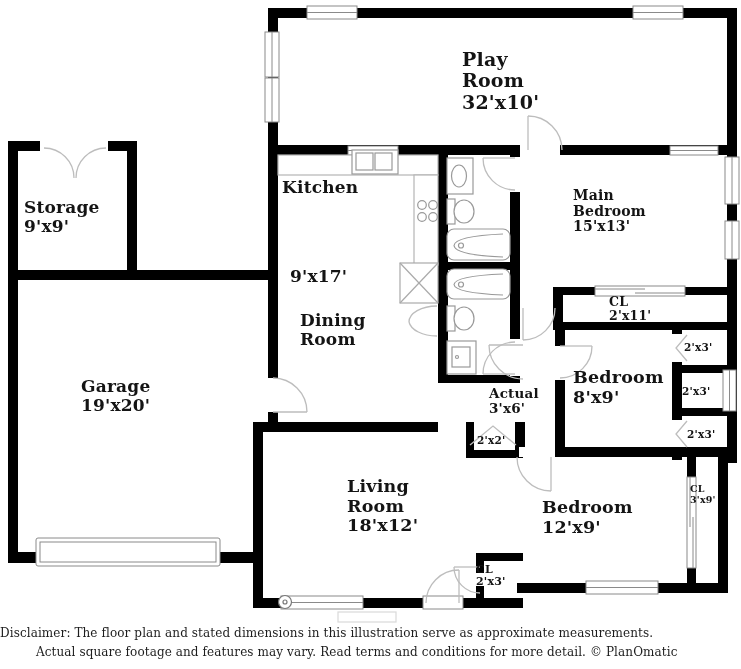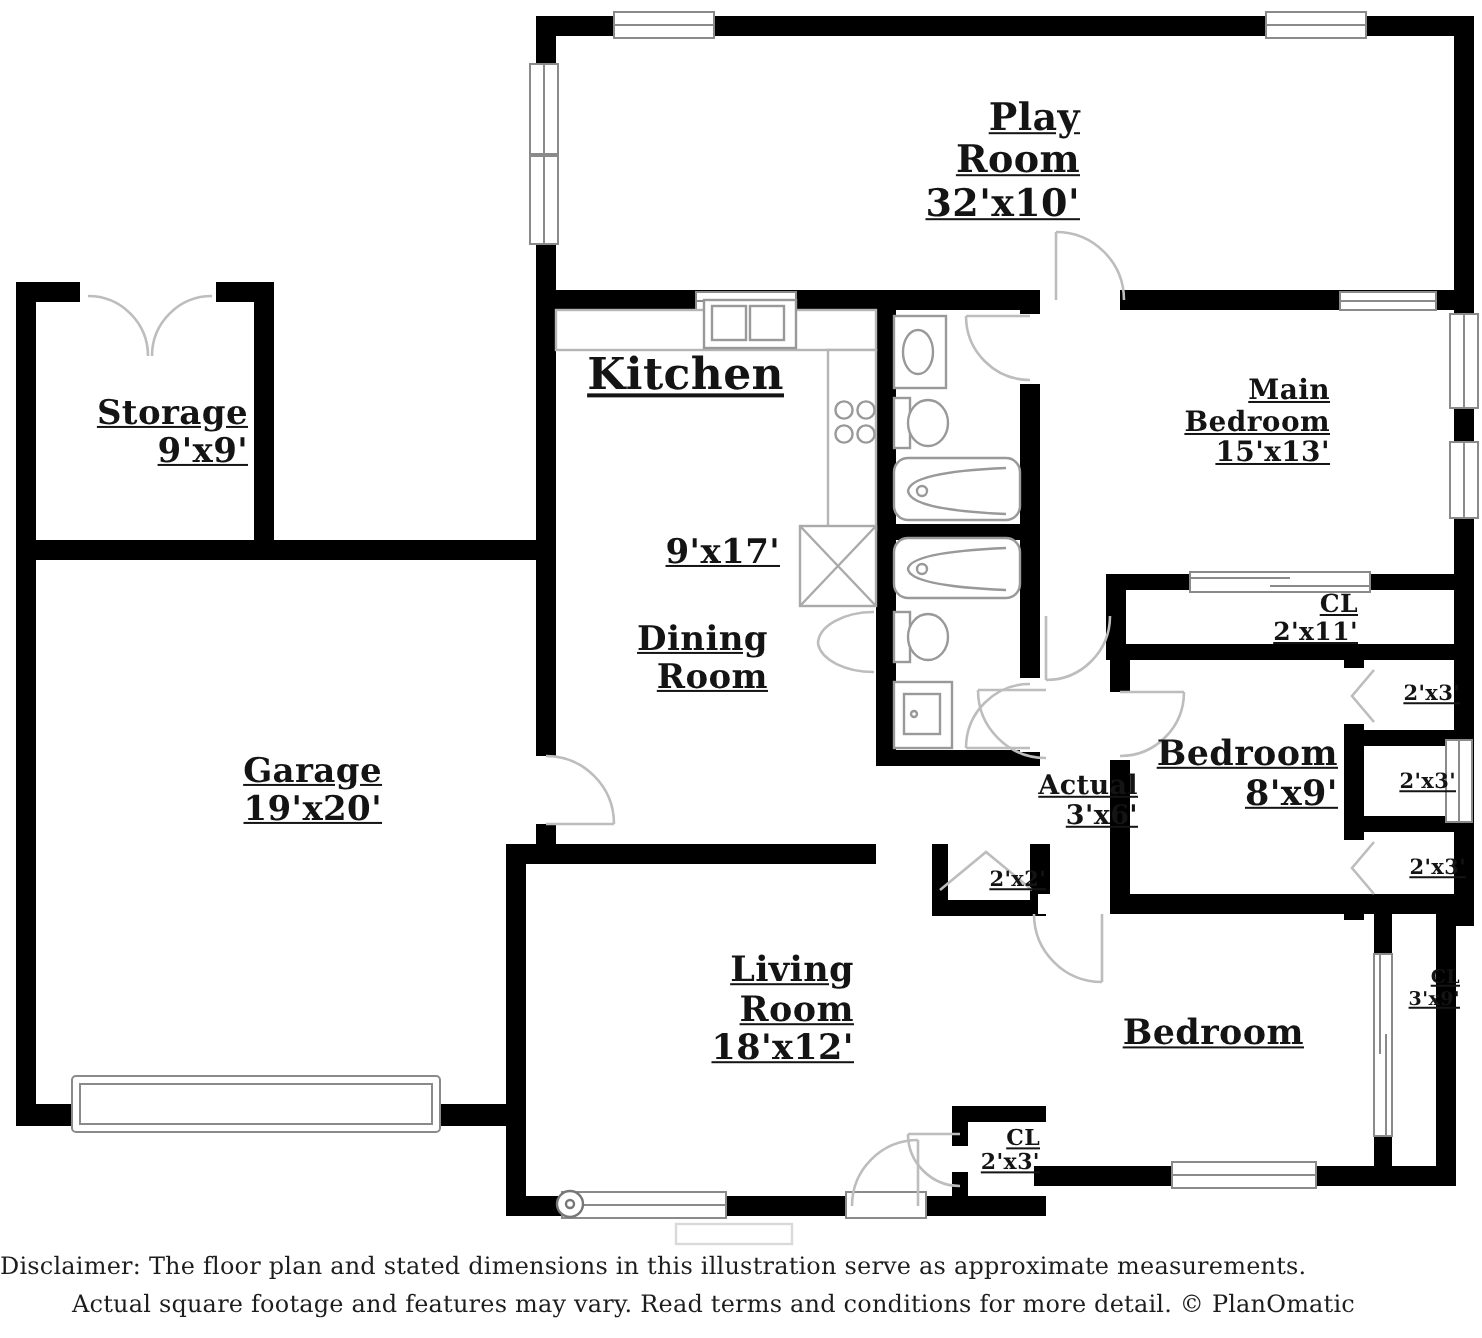--- a/index.html
+++ b/index.html
@@ -3,22 +3,22 @@
 <meta charset="utf-8">
 <style>
   html,body{margin:0;padding:0;background:#fff;}
   #stage{
     position:relative;width:741px;height:669px;background:#fff;overflow:hidden;
     font-family:"DejaVu Serif","Liberation Serif",serif;
   }
   #plan-svg{position:absolute;left:0;top:0;}
   .lbl{
     position:absolute;transform:translate(-50%,-50%);
-    text-align:right;font-weight:700;color:#141414;line-height:1.12;
-    white-space:normal;letter-spacing:.2px;text-decoration:underline;
+    text-align:left;font-weight:700;color:#141414;line-height:1.12;
+    white-space:normal;letter-spacing:.2px;
   }
   .lbl .nm,.lbl .dm{display:block;}
   .footer-line{
     position:absolute;left:0;width:741px;text-align:left;
     color:#1d1d1d;font-size:12px;font-weight:400;letter-spacing:.1px;
   }
 </style>
 </head>
 <body>
 
@@ -266,21 +266,21 @@
   <div class="lbl" style="left:501px;top:81px;width:78px;font-size:19px">
     <span class="nm">Play Room</span>
     <span class="dm">32'x10'</span>
   </div>
 
   <div class="lbl" style="left:74px;top:217px;width:100px;font-size:17px">
     <span class="nm">Storage</span>
     <span class="dm">9'x9'</span>
   </div>
 
-  <div class="lbl" style="left:337px;top:188px;width:110px;font-size:22px">
+  <div class="lbl" style="left:337px;top:188px;width:110px;font-size:17px">
     <span class="nm">Kitchen</span>
   </div>
 
   <div class="lbl" style="left:340px;top:277px;width:100px;font-size:17px">
     <span class="dm">9'x17'</span>
   </div>
   <div class="lbl" style="left:342px;top:330px;width:84px;font-size:17px">
     <span class="nm">Dining Room</span>
   </div>
 
@@ -328,20 +328,21 @@
     <span class="dm">18'x12'</span>
   </div>
 
   <div class="lbl" style="left:498px;top:576px;width:44px;font-size:11px">
     <span class="nm">CL</span>
     <span class="dm">2'x3'</span>
   </div>
 
   <div class="lbl" style="left:597px;top:518px;width:110px;font-size:17.5px">
     <span class="nm">Bedroom</span>
+    <span class="dm">12'x9'</span>
   </div>
 
   <div class="lbl" style="left:710px;top:495px;width:40px;font-size:9.5px">
     <span class="nm">CL</span>
     <span class="dm">3'x9'</span>
   </div>
 
   <div class="footer-line" style="top:626px">Disclaimer: The floor plan and stated dimensions in this illustration serve as approximate measurements.</div>
   <div class="footer-line" style="top:645px;padding-left:36px;width:705px">Actual square footage and features may vary. Read terms and conditions for more detail. © PlanOmatic</div>
 

